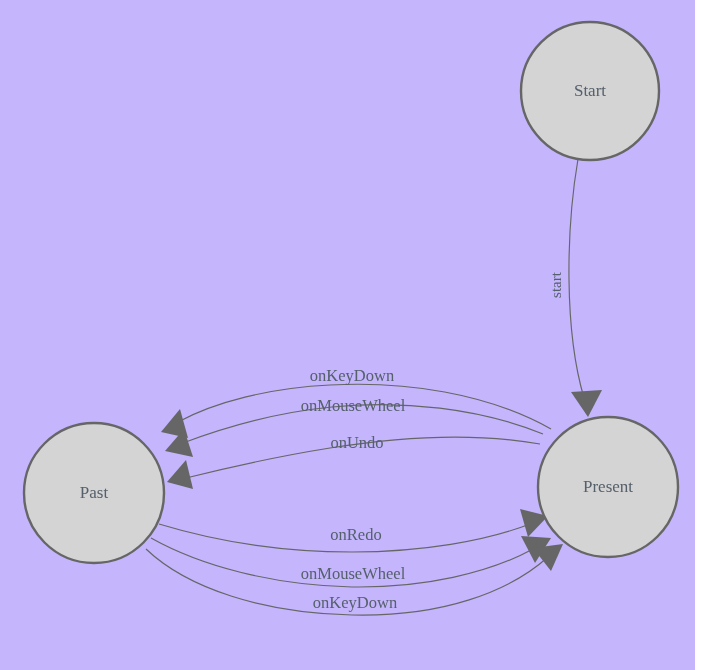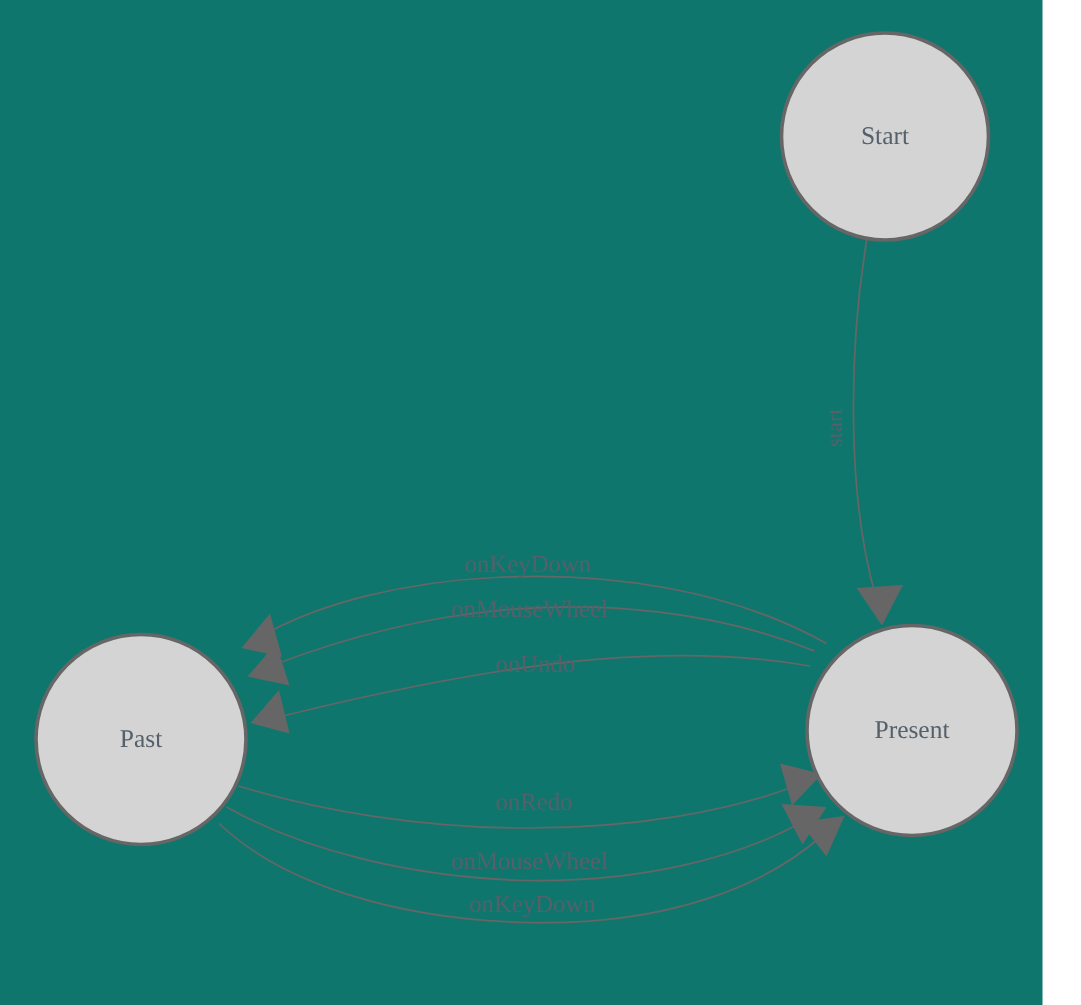--- a/index.html
+++ b/index.html
@@ -10,21 +10,21 @@
   body {
     width: 721px;
     height: 670px;
     font-family: "Liberation Serif", "DejaVu Serif", serif;
     overflow: hidden;
   }
   #diagram-canvas {
     position: relative;
     width: 695px;
     height: 670px;
-    background: #0f766e;
+    background: #c4b5fd;
   }
   svg#graph {
     display: block;
     width: 721px;
     height: 670px;
   }
   .node-circle {
     fill: #d4d4d4;
     stroke: #666666;
     stroke-width: 2.4;

